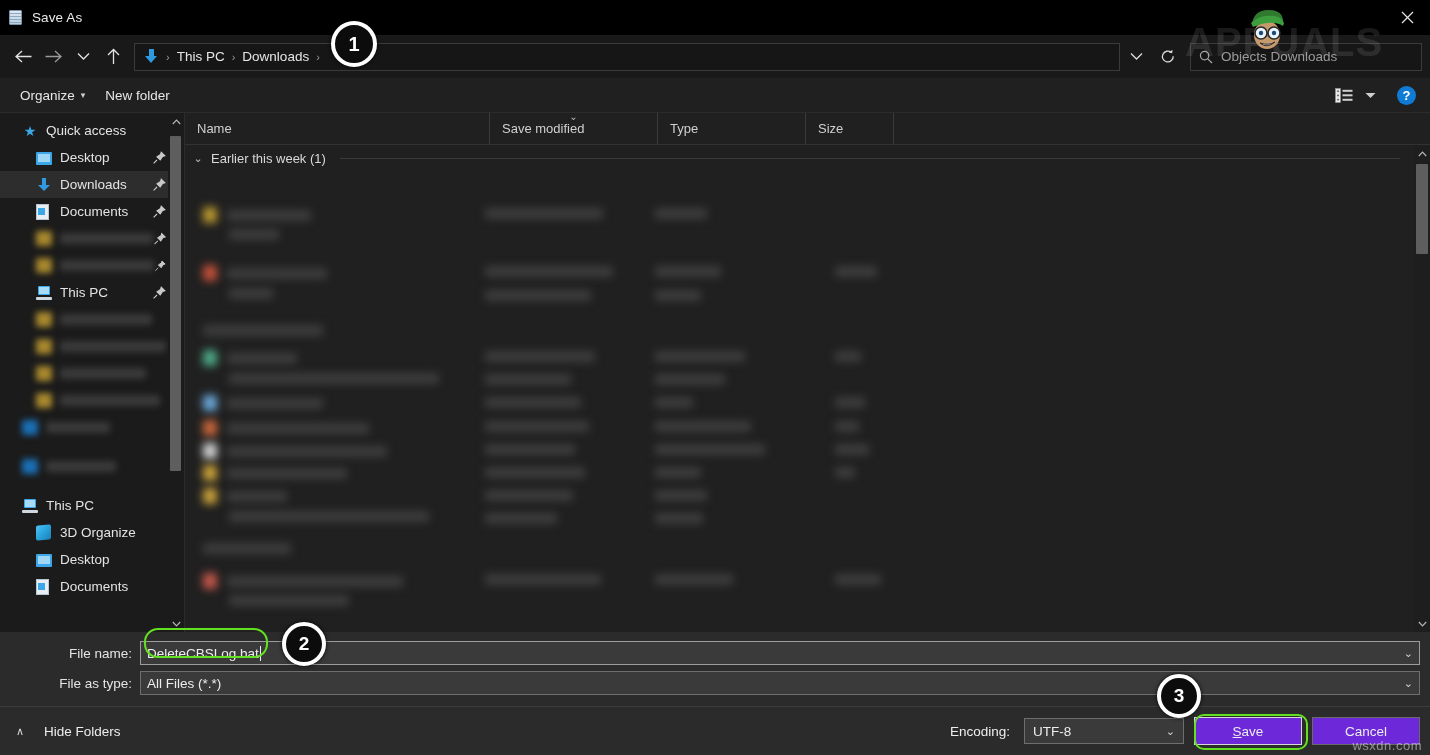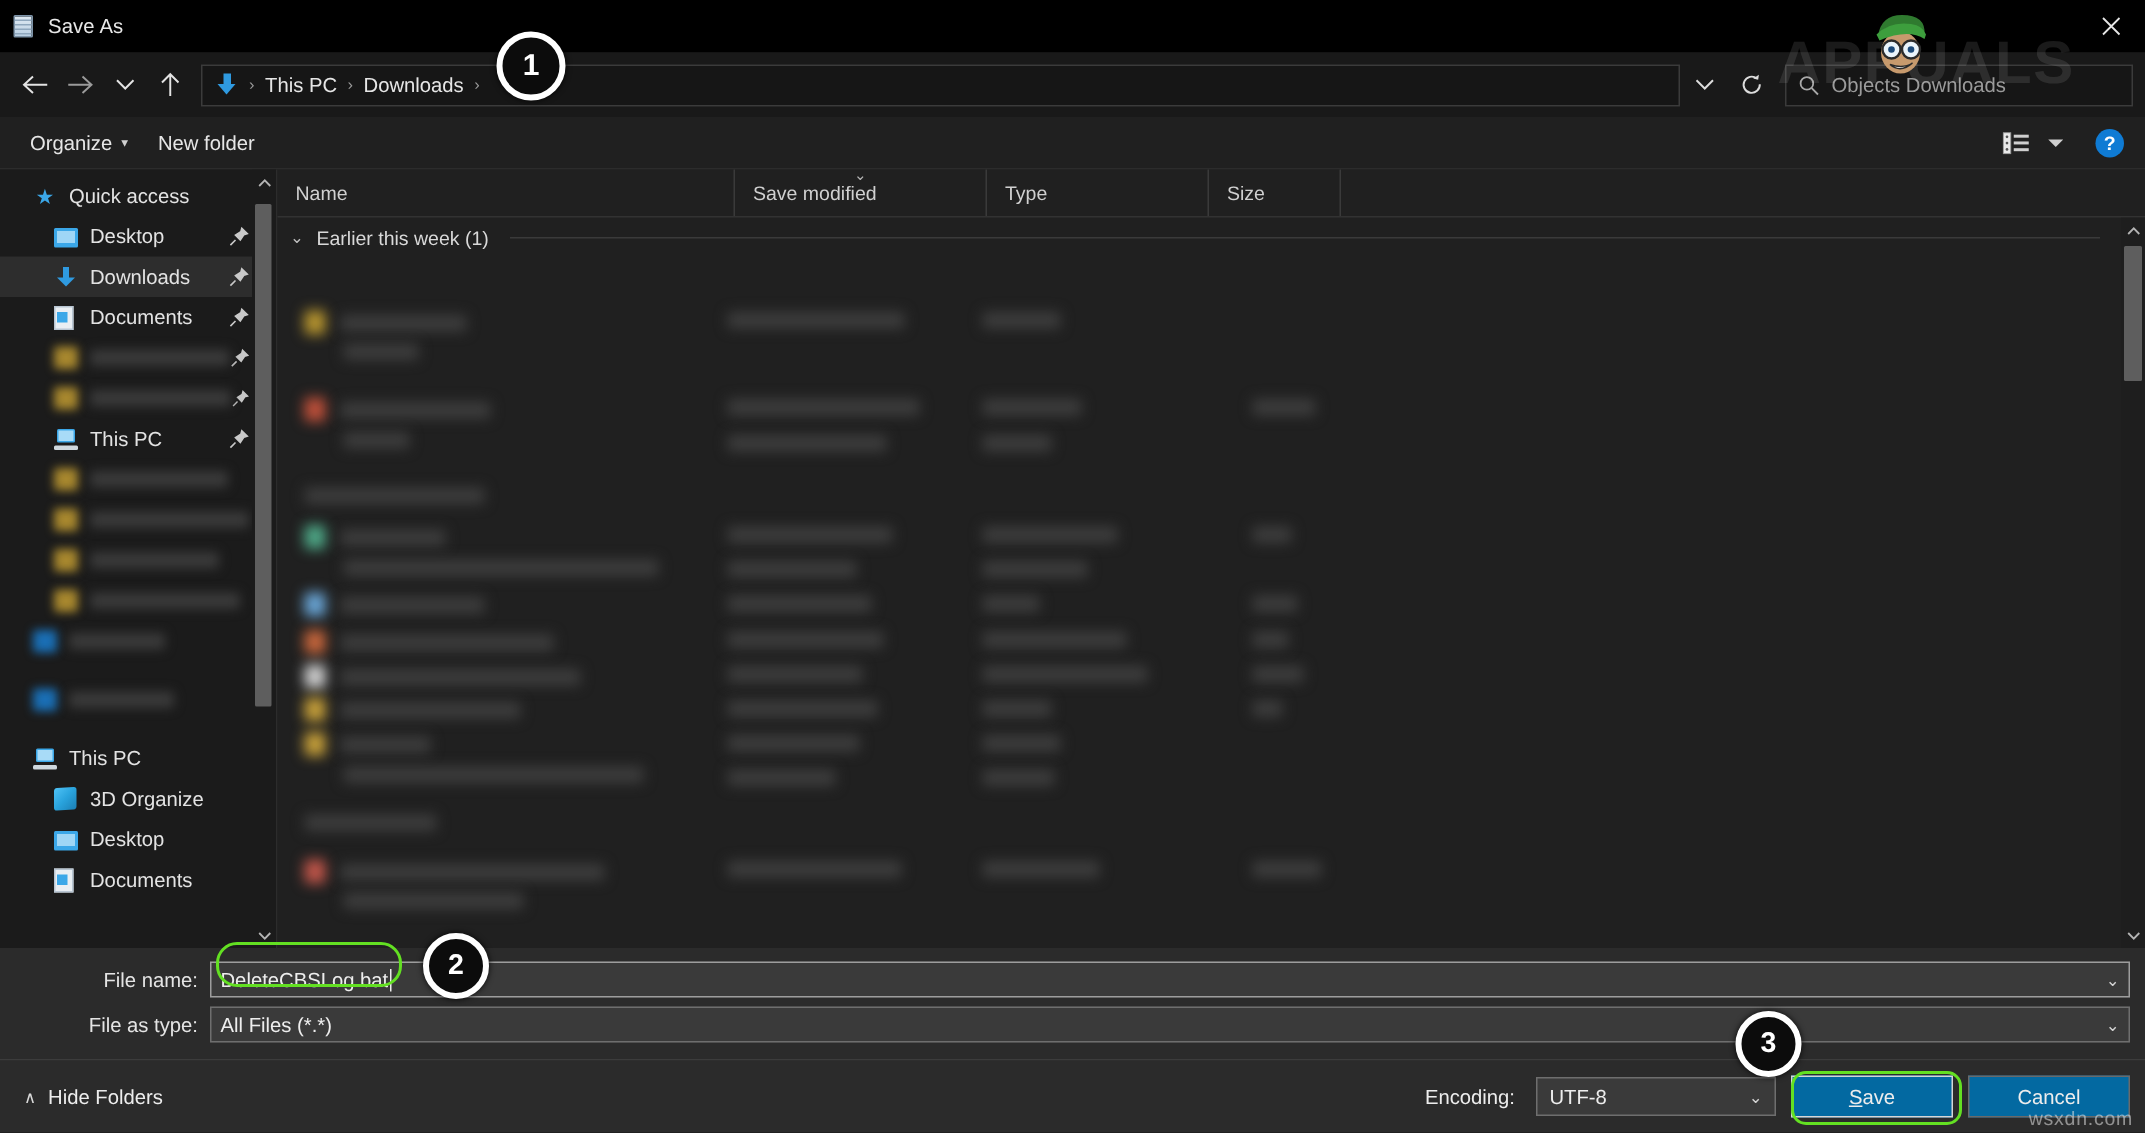--- a/index.html
+++ b/index.html
@@ -229,31 +229,31 @@
   .combo .chev { margin-left: auto; color: #d4d4d4; font-size: 11px; padding-left: 8px; }
 
   .divider { height: 1px; background: #3c3c3c; }
 
   .actions {
     height: 48px; display: flex; align-items: center; padding: 0 10px;
     background: #2b2b2b; position: relative;
   }
   .hide-folders { display: flex; align-items: center; gap: 8px; padding-left: 6px; }
   .hide-chev { color: #dadada; font-size: 11px; }
-  .hide-lbl { font-size: 13.5px; color: #ededed; }
+  .hide-lbl { font-size: 13.5px; color: #ededed; margin-left: 12px; }
   .action-right { margin-left: auto; display: flex; align-items: center; gap: 10px; }
   .enc-label { font-size: 13.5px; color: #ededed; margin-right: 4px; }
   .enc-combo {
     width: 160px; height: 26px; background: #3a3a3a; border: 1px solid #6e6e6e;
     display: flex; align-items: center; padding: 0 8px;
   }
   .enc-combo .val { font-size: 13.5px; color: #ededed; }
   .enc-combo .chev { margin-left: auto; color: #d4d4d4; font-size: 11px; }
   .btn {
-    width: 108px; height: 28px; background: #0369a1;
+    width: 108px; height: 28px; background: #6d28d9;
     border: 1px solid #6a6a6a;
     display: flex; align-items: center; justify-content: center;
     font-size: 13.5px; color: #ededed;
   }
   .btn.default { border: 1px solid #d6d6d6; }
   .btn u { text-decoration: underline; text-underline-offset: 1px; }
 
   
   .badge {
     position: absolute; border-radius: 50%;

